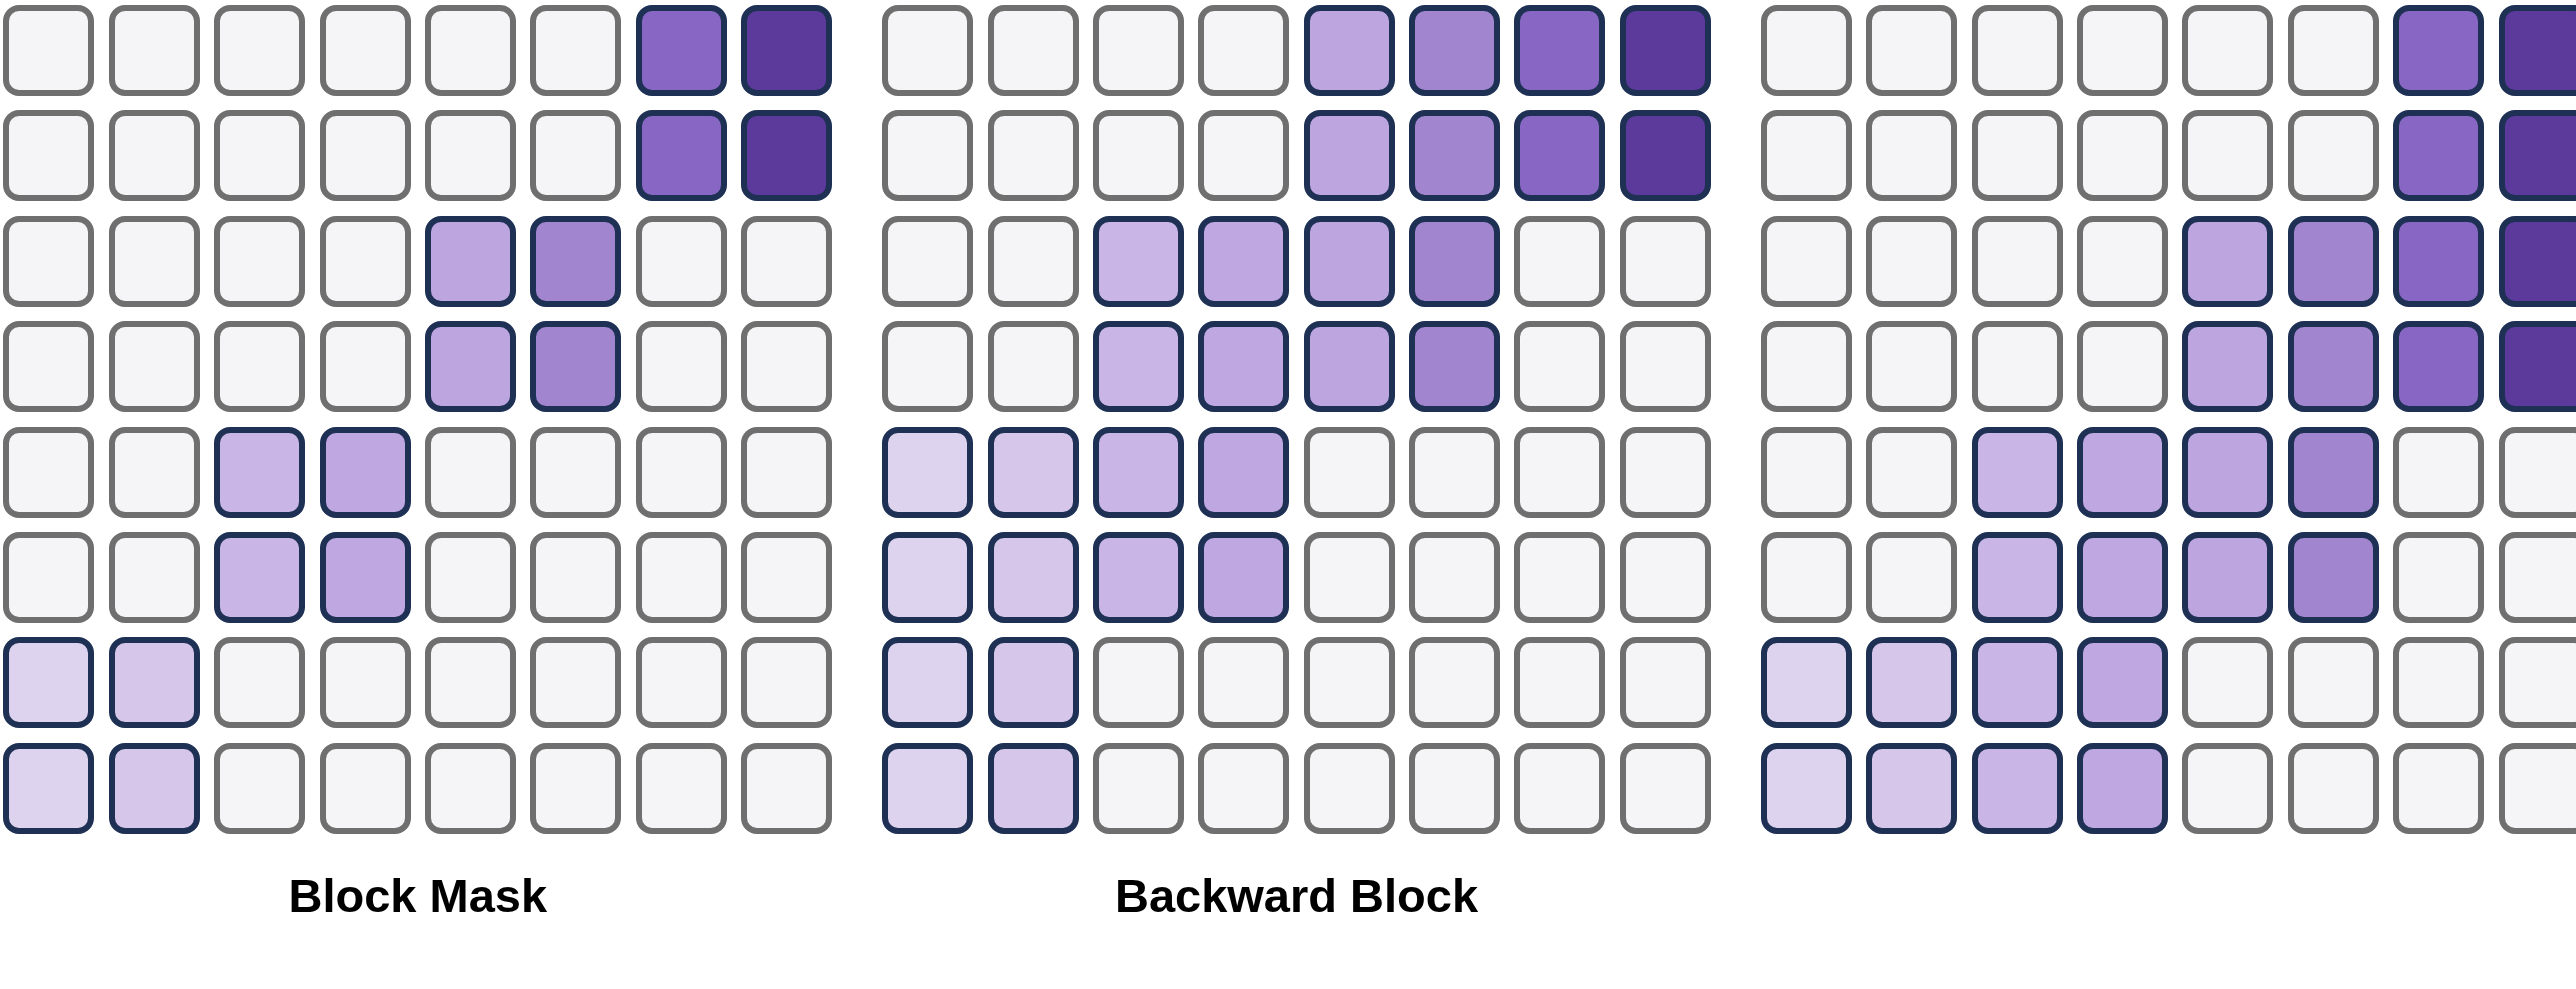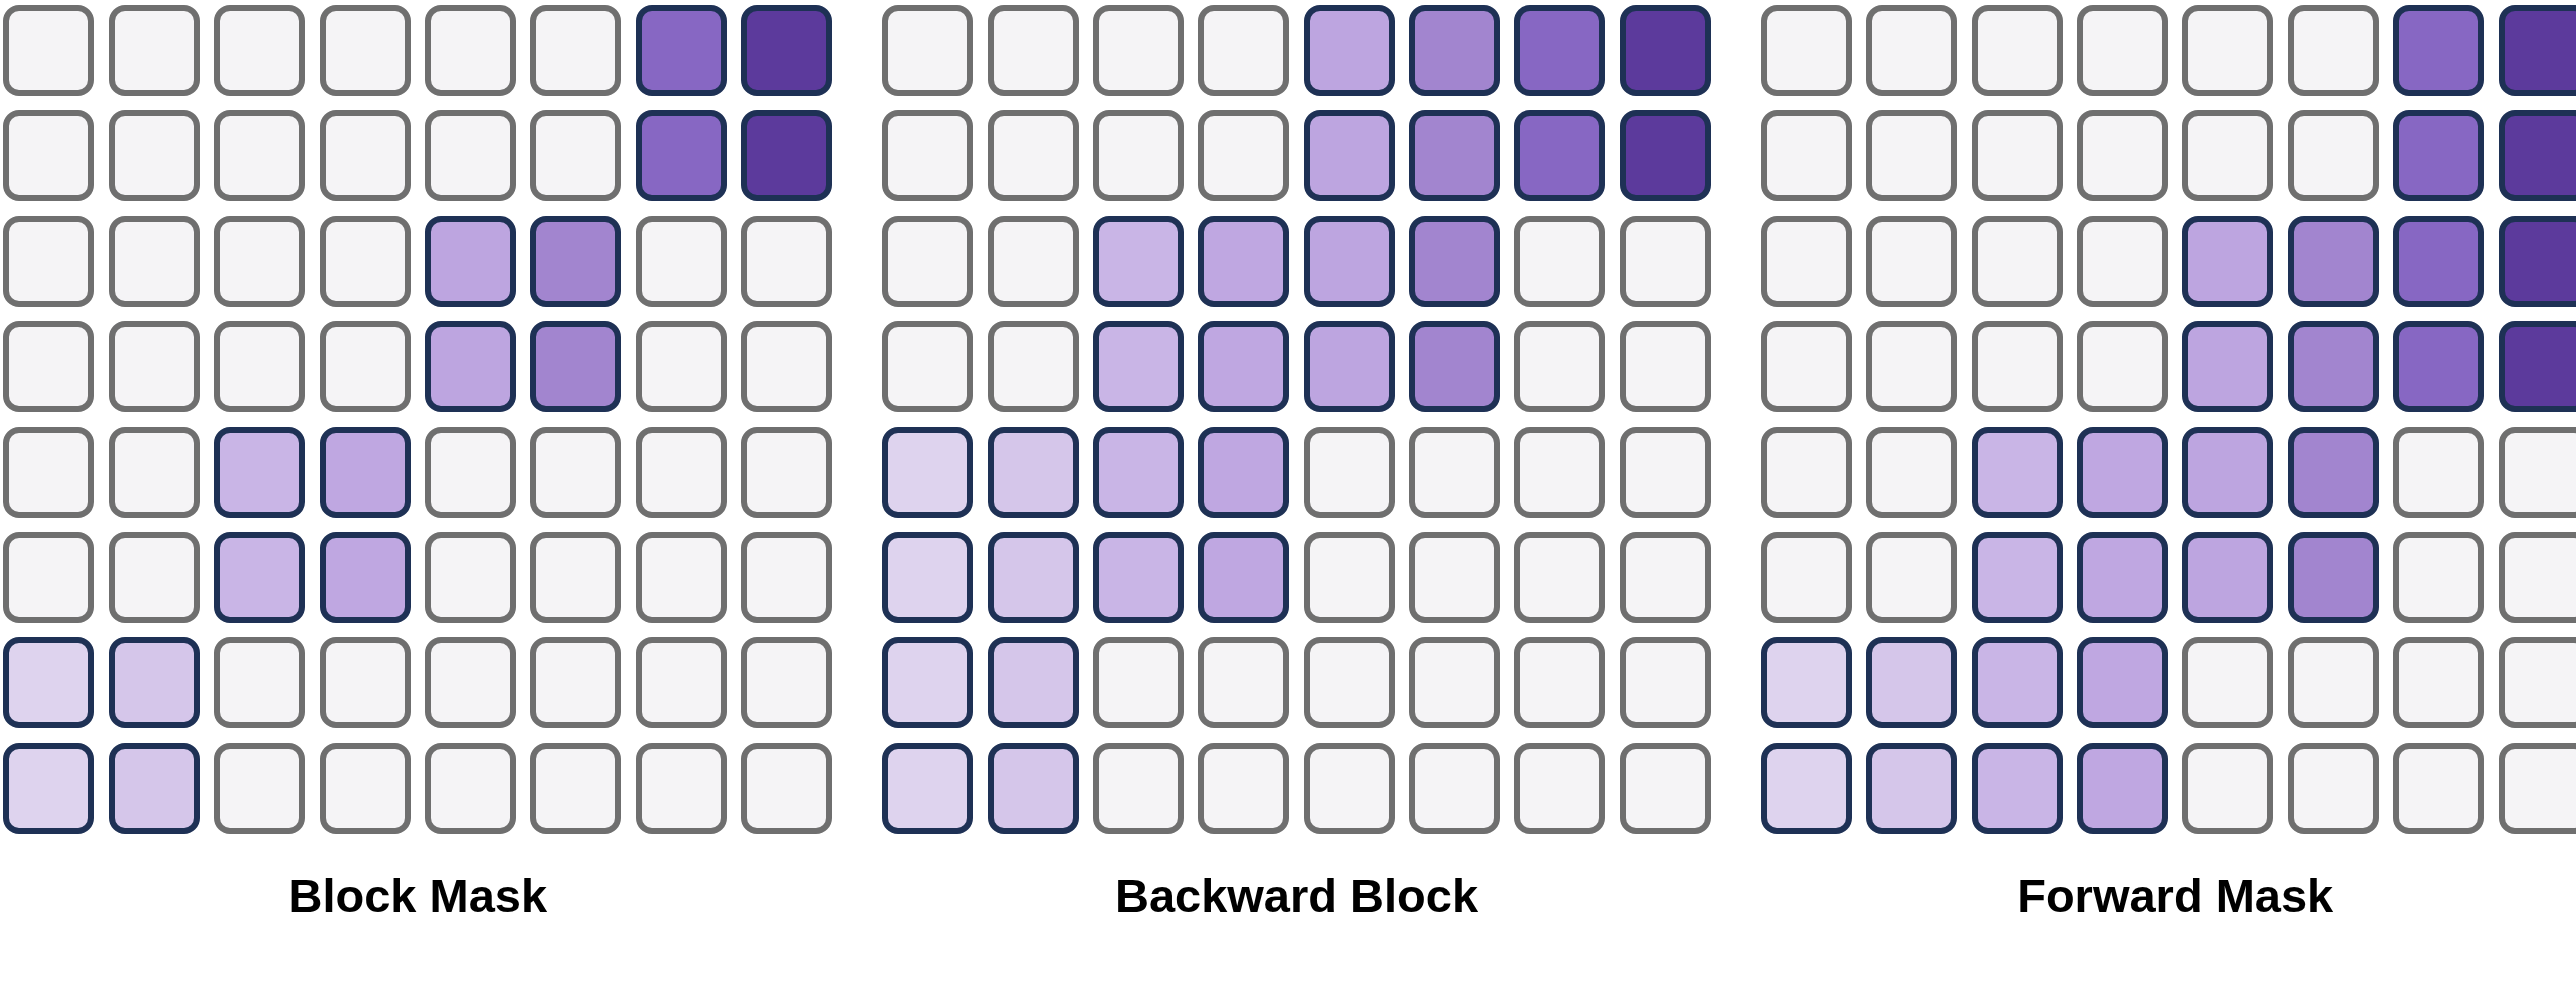--- a/index.html
+++ b/index.html
@@ -260,18 +260,17 @@
           <div class="cell"></div>
           <div class="cell filled" style="background: rgb(222, 211, 238);"></div>
           <div class="cell filled" style="background: rgb(213, 198, 234);"></div>
           <div class="cell filled" style="background: rgb(201, 181, 230);"></div>
           <div class="cell filled" style="background: rgb(191, 167, 225);"></div>
           <div class="cell"></div>
           <div class="cell"></div>
           <div class="cell"></div>
           <div class="cell"></div>
         </div>
-      <figcaption class="label" style="color: rgb(0, 0, 0);">Forward Mask</figcaption>
     </figure>
 
   </div>
 </div>
 
 
 </body></html>

